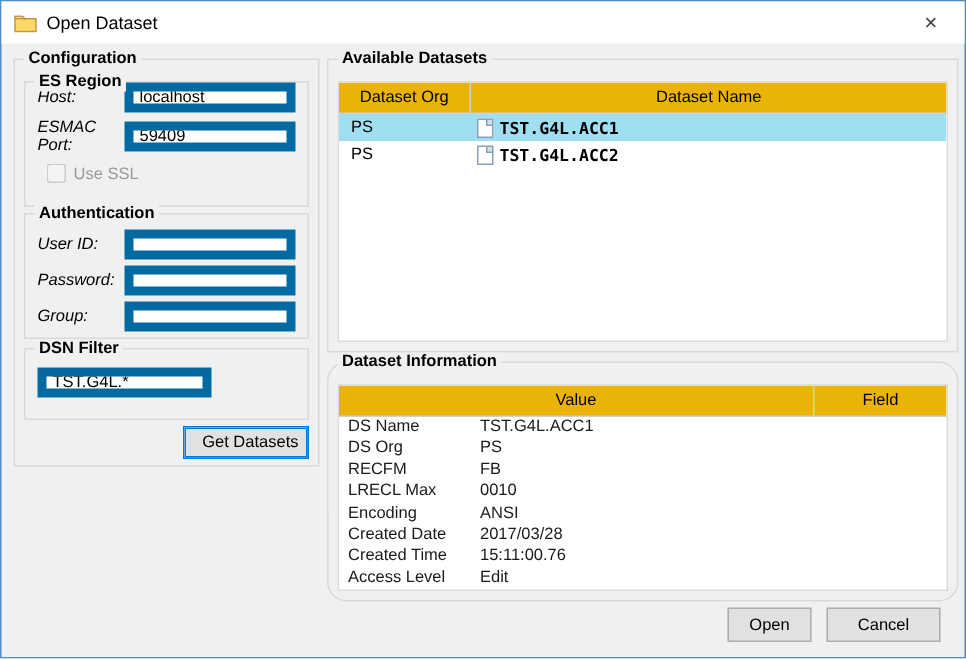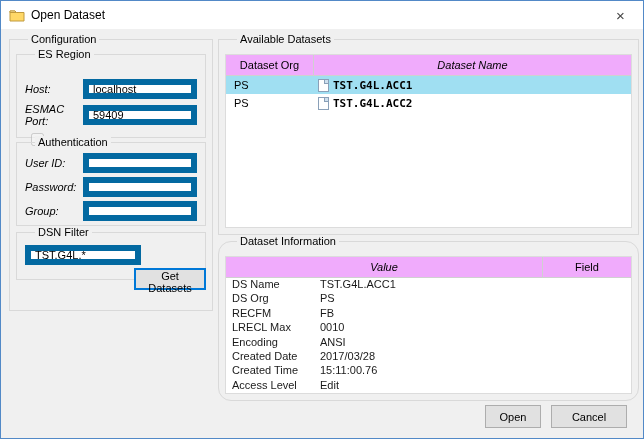--- a/index.html
+++ b/index.html
@@ -12,63 +12,63 @@
     border:1px solid var(--winborder,#5289c7);background:#f0f0f0;
   }
   
   .titlebar{height:28px;background:#ffffff;display:flex;align-items:center;padding-left:8px;position:relative;}
   .app-icon{width:16px;height:14px;display:inline-flex;flex:none;}
   .title{margin-left:6px;font-size:12px;color:#000;}
   .close-btn{position:absolute;top:0;right:0;width:45px;height:28px;display:flex;align-items:center;justify-content:center;font-size:15px;color:#444;cursor:default;}
   
   .group{position:absolute;border:1px solid #d9d9d9;}
   .group > .group-title{
-    position:absolute;top:-7px;left:18px;background:#f0f0f0;padding:0 3px;
-    font-weight:normal;font-size:11px;line-height:13px;white-space:nowrap;
+    position:absolute;top:-7px;left:6px;background:#f0f0f0;padding:0 3px;
+    font-weight:bold;font-size:11px;line-height:13px;white-space:nowrap;
   }
   .config{left:8px;top:38px;width:202px;height:270px;}
-  .es-region{left:6px;top:14px;right:6px;height:84px;padding-top:24px;box-sizing:border-box;}
+  .es-region{left:6px;top:14px;right:6px;height:84px;padding-top:0;box-sizing:border-box;}
   .auth{left:6px;top:102px;right:6px;height:84px;padding-top:10px;box-sizing:border-box;}
   .dsn{left:6px;top:192px;right:6px;height:48px;box-sizing:border-box;}
   
   .form-row{display:flex;align-items:center;height:20px;margin:0 8px 6px 8px;}
   .auth .form-row{margin-bottom:4px;}
   .flabel{width:58px;flex:none;font-size:11px;color:#000;font-style:italic;}
   .finput{
     flex:1;min-width:0;height:20px;box-sizing:border-box;border:6px solid #0369a1;
     padding:0 4px;font-family:"Liberation Sans",sans-serif;font-size:11px;background:#fff;
   }
   .check-row{display:flex;align-items:center;gap:5px;margin:8px 0 0 14px;}
   .chk{width:13px;height:13px;margin:0;}
   .chk-label{color:#9a9a9a;font-size:11px;}
   .dsn-input{display:block;flex:none;width:116px;margin:12px 0 0 8px;}
   
   .btn{
     font-family:"Liberation Sans",sans-serif;font-size:11px;color:#000;
     background:#e1e1e1;border:1px solid #adadad;cursor:default;
   }
   .get-datasets{
-    position:absolute;right:6px;bottom:20px;width:72px;height:22px;
-    border:1px solid var(--focus,#0078d7);box-shadow:inset 0 0 0 1px var(--focus,#0078d7);
+    position:absolute;right:6px;bottom:4px;width:84px;height:22px;
+    border:1px solid var(--focus,#0078d7);box-shadow:inset 0 0 0 1px var(--focus,#0078d7);text-align:right;
   }
   .open-btn{position:absolute;right:102px;bottom:10px;width:56px;height:23px;}
   .cancel-btn{position:absolute;right:16px;bottom:10px;width:76px;height:23px;}
   
   .available{left:217px;top:38px;width:419px;height:194px;}
   .info{left:217px;top:240px;width:419px;height:158px;border-radius:13px;}
   
   .table{
     position:absolute;left:6px;right:6px;top:14px;bottom:6px;background:#fff;
     border:1px solid #dcdcdc;display:flex;flex-direction:column;overflow:hidden;
   }
-  .thead{display:flex;height:20px;flex:none;background:#f0abfc;border-bottom:1px solid #d0d0d0;}
+  .thead{display:flex;height:20px;flex:none;background:#eab308;border-bottom:1px solid #d0d0d0;}
   .th{display:flex;align-items:center;justify-content:center;border-right:1px solid #d0d0d0;font-size:11px;color:#000;}
   .th:last-child{border-right:none;}
   .th.org,.th.field{width:88px;flex:none;box-sizing:border-box;}
-  .th.name,.th.value{flex:1;font-style:italic;}
+  .th.name,.th.value{flex:1;}
   .tbody{flex:1;overflow:hidden;}
   .trow{display:flex;height:18px;align-items:center;}
   .trow.selected{background:var(--sel,#a0dff2);}
   .td{box-sizing:border-box;}
   .td.org{width:88px;flex:none;padding-left:8px;font-size:11px;}
   .td.name{flex:1;display:flex;align-items:center;gap:4px;padding-left:4px;}
   .name-text{font-family:"DejaVu Sans Mono",monospace;font-weight:bold;font-size:11px;color:#000;}
   .doc-icon{display:inline-block;width:9px;height:11px;background:#fff;border:1px solid #8aa0b8;position:relative;flex:none;}
   .doc-icon .fold{position:absolute;top:0;right:0;width:3px;height:3px;background:#cfe0ee;border-left:1px solid #8aa0b8;border-bottom:1px solid #8aa0b8;}
   .irow{display:flex;height:14.4px;font-family:Liberation Sans, sans-serif;font-size:11px;color:#1a1a1a;}

